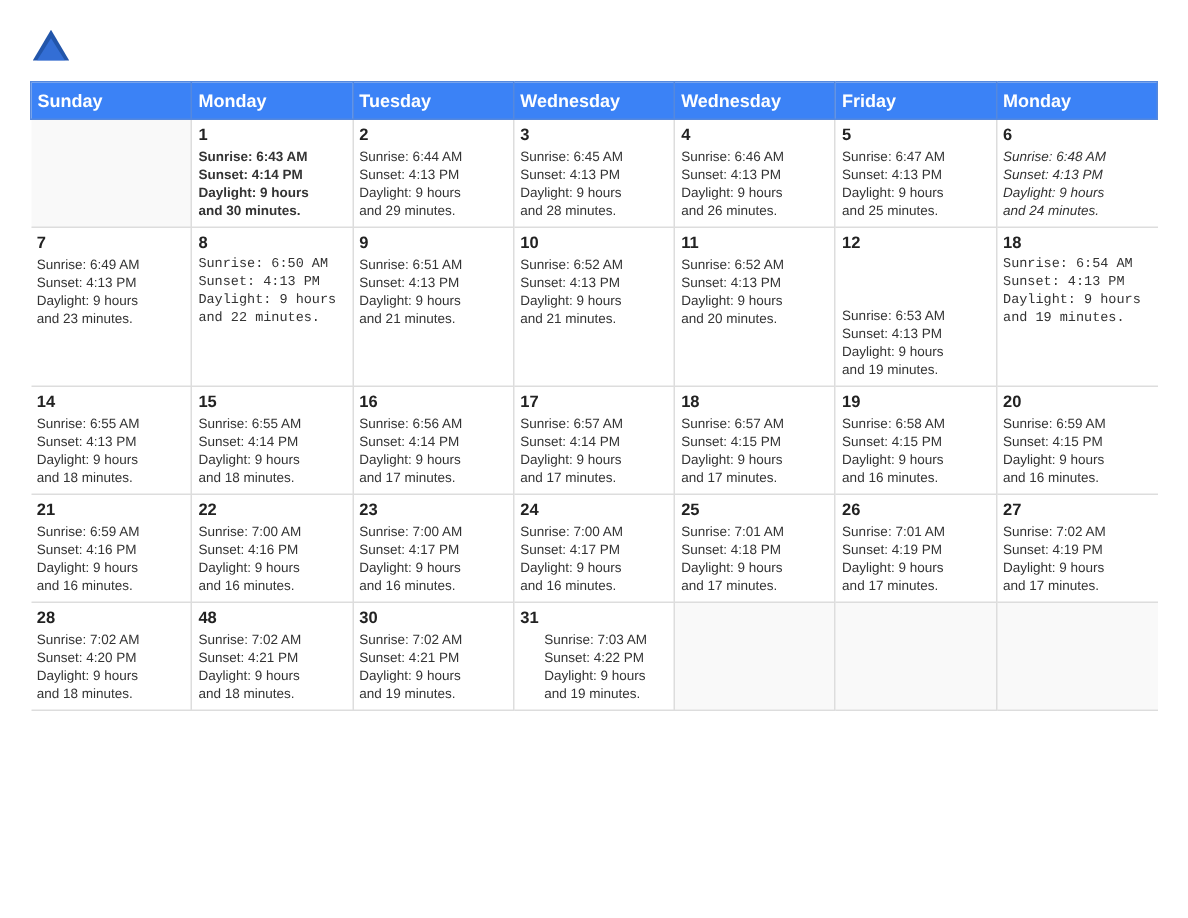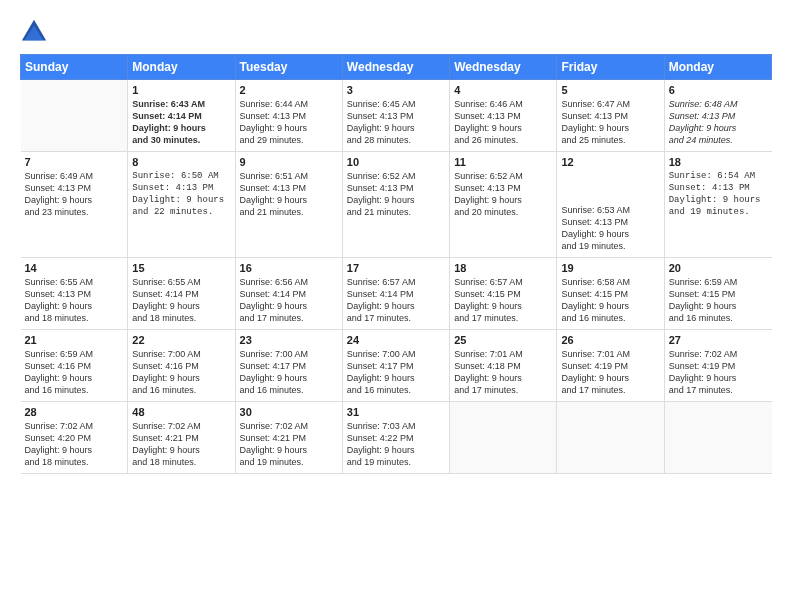--- a/index.html
+++ b/index.html
@@ -353,21 +353,21 @@
           </td>
           <td>
             <span class="day-num">30</span>
             <div class="cell-text" style="white-space: pre-line;">Sunrise: 7:02 AM
 Sunset: 4:21 PM
 Daylight: 9 hours
 and 19 minutes.</div>
           </td>
           <td>
             <span class="day-num">31</span>
-            <div class="cell-text" style="white-space: pre-line;">Sunrise: 7:03 AM
+            <div class="cell-text" style="white-space: pre-line; margin-left: 16px;">Sunrise: 7:03 AM
 Sunset: 4:22 PM
 Daylight: 9 hours
 and 19 minutes.</div>
           </td>
           <td class="empty-cell"></td>
           <td class="empty-cell"></td>
           <td class="empty-cell"></td>
         </tr>
       </tbody>
   </table>

